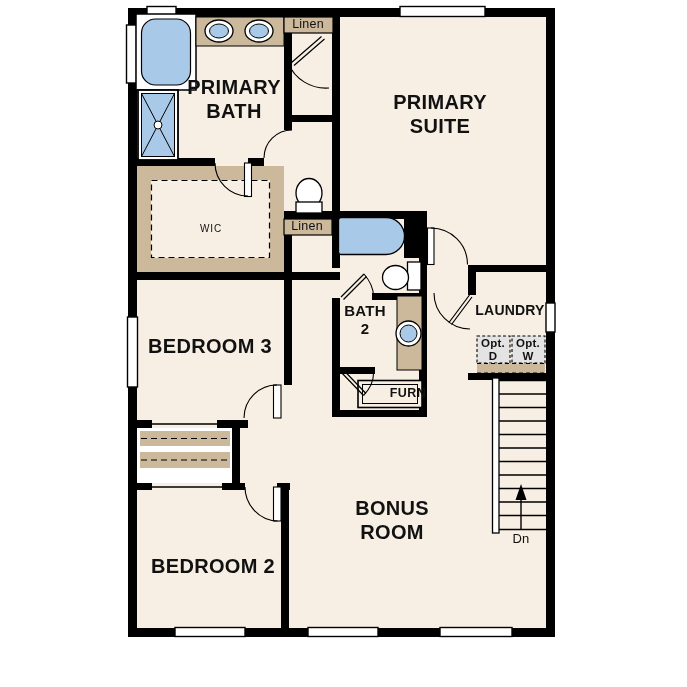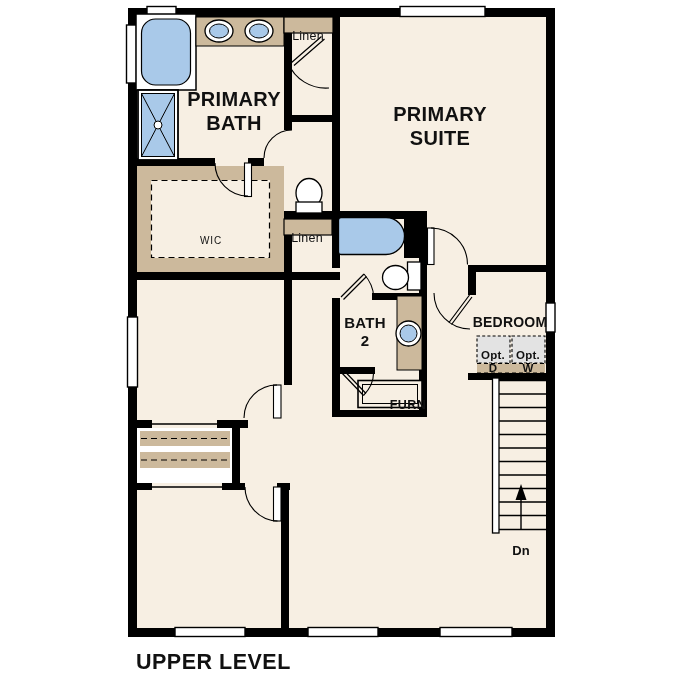--- a/index.html
+++ b/index.html
@@ -6,29 +6,29 @@
   #canvas{position:relative;width:687px;height:687px;background:var(--c-background,#fff);
           font-family:"Liberation Sans",sans-serif;overflow:hidden;}
   #plan-svg{position:absolute;left:0;top:0;}
   .wall{fill:var(--c-wall,#000);}
   .floor{fill:var(--c-floor,#f7efe3);}
   .tan{fill:var(--c-cabinet_tan,#ccb99c);}
   .blue{fill:var(--c-fixture_blue,#a9c9e9);}
   .white{fill:#fff;}
   .ln{stroke:var(--c-wall,#000);fill:none;}
   .lbl{position:absolute;transform:translate(-50%,-50%);color:var(--c-text,#111);
-       white-space:pre-line;text-align:center;line-height:1.22;letter-spacing:.3px;margin-top:12px;}
+       white-space:pre-line;text-align:center;line-height:1.22;letter-spacing:.3px;}
   .b16{font-weight:bold;font-size:20px;}
   .b15{font-weight:bold;font-size:15px;}
   .b14{font-weight:bold;font-size:14px;letter-spacing:.2px;}
   .b13{font-weight:bold;font-size:12.5px;letter-spacing:.5px;padding-left:36px;}
   .n13{font-weight:normal;font-size:10px;letter-spacing:.8px;}
   .n125{font-weight:normal;font-size:12.5px;letter-spacing:.2px;}
   .n115{font-weight:bold;font-size:11.5px;line-height:1.15;letter-spacing:.2px;}
-  .ndn{font-weight:bold;font-size:13px;letter-spacing:.2px;}
+  .ndn{font-weight:normal;font-size:13px;letter-spacing:.2px;}
   .title{position:absolute;left:136px;top:650px;font-weight:bold;font-size:21.5px;
          letter-spacing:.5px;color:var(--c-text,#111);}
 </style>
 </head>
 <body>
 
 <div id="canvas">
 
   <svg id="plan-svg" width="687" height="687" viewBox="0 0 687 687">
 
@@ -166,25 +166,28 @@
     </g>
   </svg>
 
   <div class="lbl b16" style="left:234px;top:99px">PRIMARY
 BATH</div>
   <div class="lbl b16" style="left:440px;top:114px">PRIMARY
 SUITE</div>
   <div class="lbl n13" style="left:211px;top:229px">WIC</div>
   <div class="lbl b15" style="left:365px;top:320px">BATH
 2</div>
-  <div class="lbl b14" style="left:510px;top:311px">BEDROOM</div>
+  <div class="lbl b14" style="left:510px;top:311px">LAUNDRY</div>
+  <div class="lbl b16" style="left:210px;top:346px">BEDROOM 3</div>
+  <div class="lbl b16" style="left:213px;top:566px">BEDROOM 2</div>
+  <div class="lbl b16" style="left:392px;top:520px">BONUS
+ROOM</div>
 
   <div class="lbl n125" style="left:308px;top:24.5px">Linen</div>
   <div class="lbl n125" style="left:307px;top:227px">Linen</div>
   <div class="lbl b13" style="left:390px;top:394px">FURN</div>
   <div class="lbl n115" style="left:493px;top:350px">Opt.
 D</div>
   <div class="lbl n115" style="left:528px;top:350px">Opt.
 W</div>
   <div class="lbl ndn" style="left:521px;top:539px">Dn</div>
 
-  <div class="title">UPPER LEVEL</div>
 </div>
 
 </body></html>

